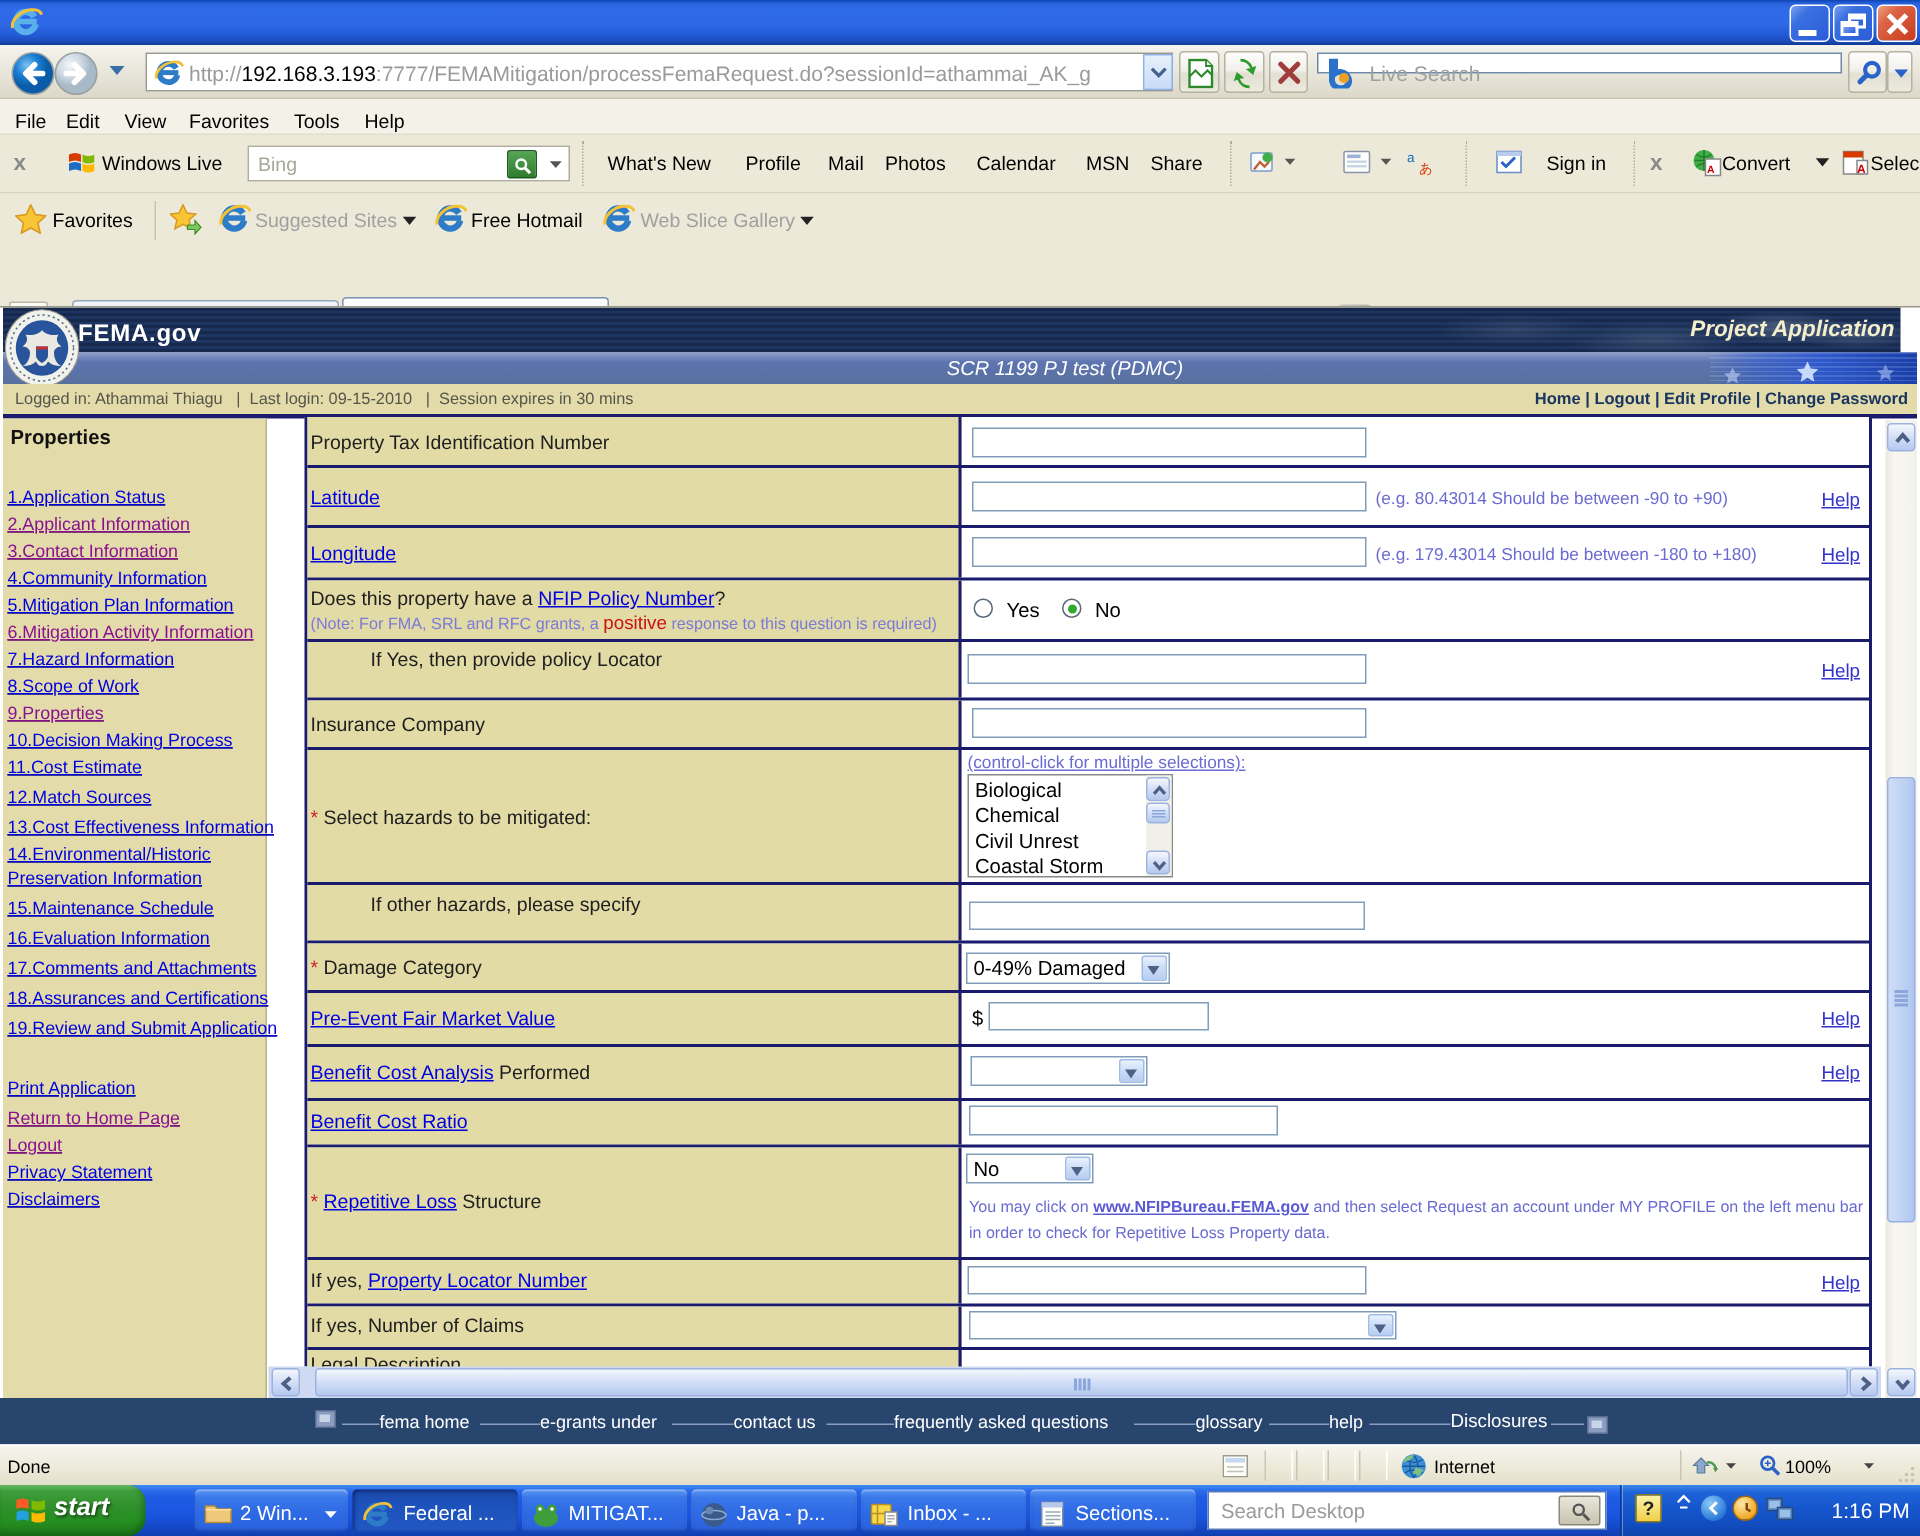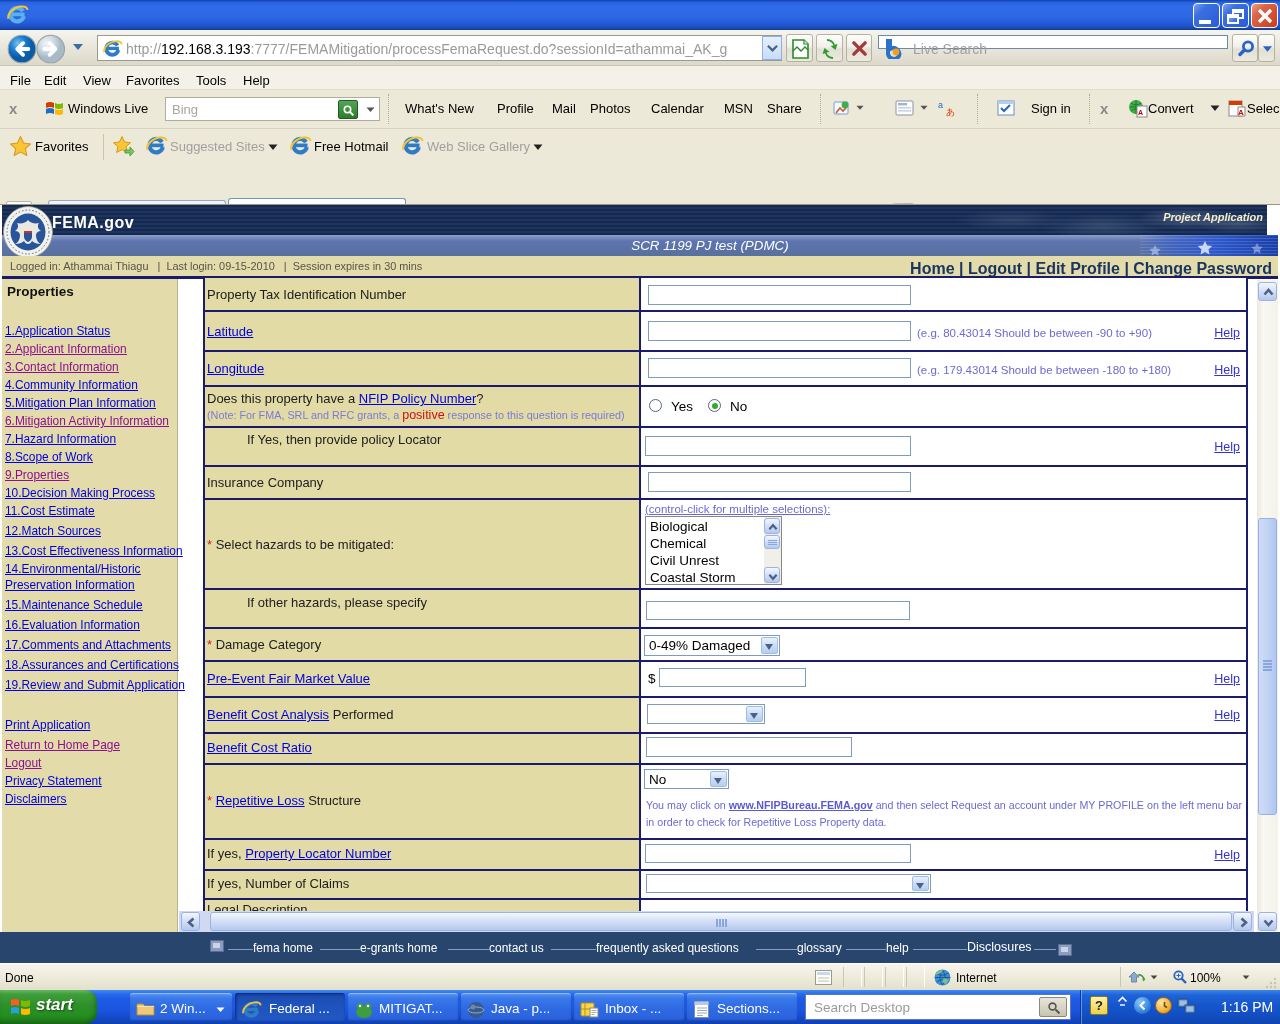--- a/index.html
+++ b/index.html
@@ -366,21 +366,21 @@
   </div>
   <svg class="abs" style="left:1240px;top:18px" width="9" height="6" viewBox="0 0 9 6">
       <path d="M0.5 0.5 L4.5 5 L8.5 0.5z" fill="#333"></path>
     </svg>
   <span class="abs" style="left:1258px;top:2px;font-size:14px;font-weight:bold;color:#444">»</span>
 </div>
 <div id="page">
   <div id="hdr1">
     <span class="abs" style="left:50px;top:9px;color:#fff;font-weight:bold;font-size:16px;letter-spacing:0.5px">FEMA.gov</span>
     <div id="hdr1cloud"></div>
-    <span class="abs" style="top:6px;color:#f4eecb;font-weight:bold;font-style:italic;font-size:11px;right:4px;text-align:right;left:800px">Project Application</span>
+    <span class="abs" style="top:6px;color:#f4eecb;font-weight:bold;font-style:italic;font-size:15px;right:4px;text-align:right;left:800px">Project Application</span>
   </div>
   <div id="hdr2">
   </div>
   <div id="hdr2flag"></div>
   <span class="abs" style="left:140px;right:0;top:34px;text-align:center;color:#fff;font-style:italic;font-size:13.4px">SCR 1199 PJ test (PDMC)</span>
   <svg class="abs" style="left:1145px;top:35px" width="130" height="17" viewBox="0 0 130 17">
     <g fill="#cfe0ff" opacity="0.95">
       <path d="M60 2 l2.2 4.6 5 .5 -3.7 3.4 1 5 -4.5-2.6 -4.5 2.6 1-5 -3.7-3.4 5-.5z"></path>
       <path d="M10 6 l1.8 3.6 4 .4 -3 2.7 .8 4 -3.6-2 -3.6 2 .8-4 -3-2.7 4-.4z" opacity="0.55"></path>
       <path d="M112 4 l1.8 3.6 4 .4 -3 2.7 .8 4 -3.6-2 -3.6 2 .8-4 -3-2.7 4-.4z" opacity="0.5"></path>
@@ -391,21 +391,21 @@
     <ellipse cx="25" cy="26" rx="24.5" ry="25.5" fill="none" stroke="#9a9a90" stroke-width="0.8"></ellipse>
     <ellipse cx="25" cy="26" rx="21" ry="22" fill="none" stroke="#5a6a8a" stroke-width="1" stroke-dasharray="1.5 2"></ellipse>
     <ellipse cx="25" cy="26" rx="17.5" ry="18.5" fill="#27549b"></ellipse>
     <path d="M25 14 c-2 3-7 4-11 3 2 3 1 6-2 8 3 0 5 2 5 4 0 4-2 8-5 9 4 0 7-1 9-3 1 2 2 3 4 3 s3-1 4-3 c2 2 5 3 9 3 -3-1-5-5-5-9 0-2 2-4 5-4 -3-2-4-5-2-8 -4 1-9 0-11-3z" fill="#e9e9e2"></path>
     <circle cx="25" cy="21" r="3" fill="#e9e9e2"></circle>
     <path d="M21 25 h8 v6 c0 3-4 5-4 5 s-4-2-4-5z" fill="#27549b"></path>
     <path d="M21 25 h8 v2 h-8z" fill="#c43333"></path>
   </svg>
   <div id="loggedbar">
     <span class="abs" style="left:8px;top:4px">Logged in: Athammai Thiagu&nbsp;&nbsp; | &nbsp;Last login: 09-15-2010&nbsp;&nbsp; | &nbsp;Session expires in 30 mins</span>
-    <span class="abs" style="right:6px;top:4px;color:#1b3561;font-weight:bold;font-size:16px">Home | Logout | Edit Profile | Change Password</span>
+    <span class="abs" style="right:6px;top:4px;color:#1b3561;font-weight:bold;font-size:11px">Home | Logout | Edit Profile | Change Password</span>
   </div>
   <div id="topline"></div>
   <div id="sidebar">
     <div class="abs" style="left:5px;top:5px;font-weight:bold;font-size:13.5px;color:#111">Properties</div>
     <div class="snav" style="top:45px"><a href="#">1.Application Status</a></div>
     <div class="snav" style="top:63px"><a href="#" class="v">2.Applicant Information</a></div>
     <div class="snav" style="top:81px"><a href="#" class="v">3.Contact Information</a></div>
     <div class="snav" style="top:99px"><a href="#">4.Community Information</a></div>
     <div class="snav" style="top:117px"><a href="#">5.Mitigation Plan Information</a></div>
     <div class="snav" style="top:135px"><a href="#" class="v">6.Mitigation Activity Information</a></div>
@@ -599,21 +599,21 @@
       <svg class="abs" style="left:6px;top:4px" width="8" height="11" viewBox="0 0 8 11">
           <path d="M1.5 1.5 L6 5.5 L1.5 9.5" stroke="#4d6185" stroke-width="2.6" fill="none"></path>
         </svg>
     </div>
   </div>
   <div id="footer">
     <div class="abs" style="left:210px;top:8px;width:14px;height:12px;background:#8a9cc0;border:1px solid #5a6c90">
         <div class="abs" style="left:2px;top:2px;width:7px;height:5px;background:#c8d4e8"></div>
       </div>
     <span class="abs" style="left:253px;top:9px"><a href="#">fema home</a></span>
-    <span class="abs" style="left:360px;top:9px"><a href="#">e-grants home</a></span>
+    <span class="abs" style="left:360px;top:9px"><a href="#">e-grants under</a></span>
     <span class="abs" style="left:489px;top:9px"><a href="#">contact us</a></span>
     <span class="abs" style="left:596px;top:9px"><a href="#">frequently asked questions</a></span>
     <span class="abs" style="left:797px;top:9px"><a href="#">glossary</a></span>
     <span class="abs" style="left:886px;top:9px"><a href="#">help</a></span>
     <span class="abs" style="left:967px;top:8px;font-size:12.5px"><a href="#">Disclosures</a></span>
     <div class="fsep" style="left:228px;width:25px"></div>
       <div class="fsep" style="left:320px;width:40px"></div>
     <div class="fsep" style="left:448px;width:41px"></div>
       <div class="fsep" style="left:551px;width:45px"></div>
     <div class="fsep" style="left:756px;width:41px"></div>

